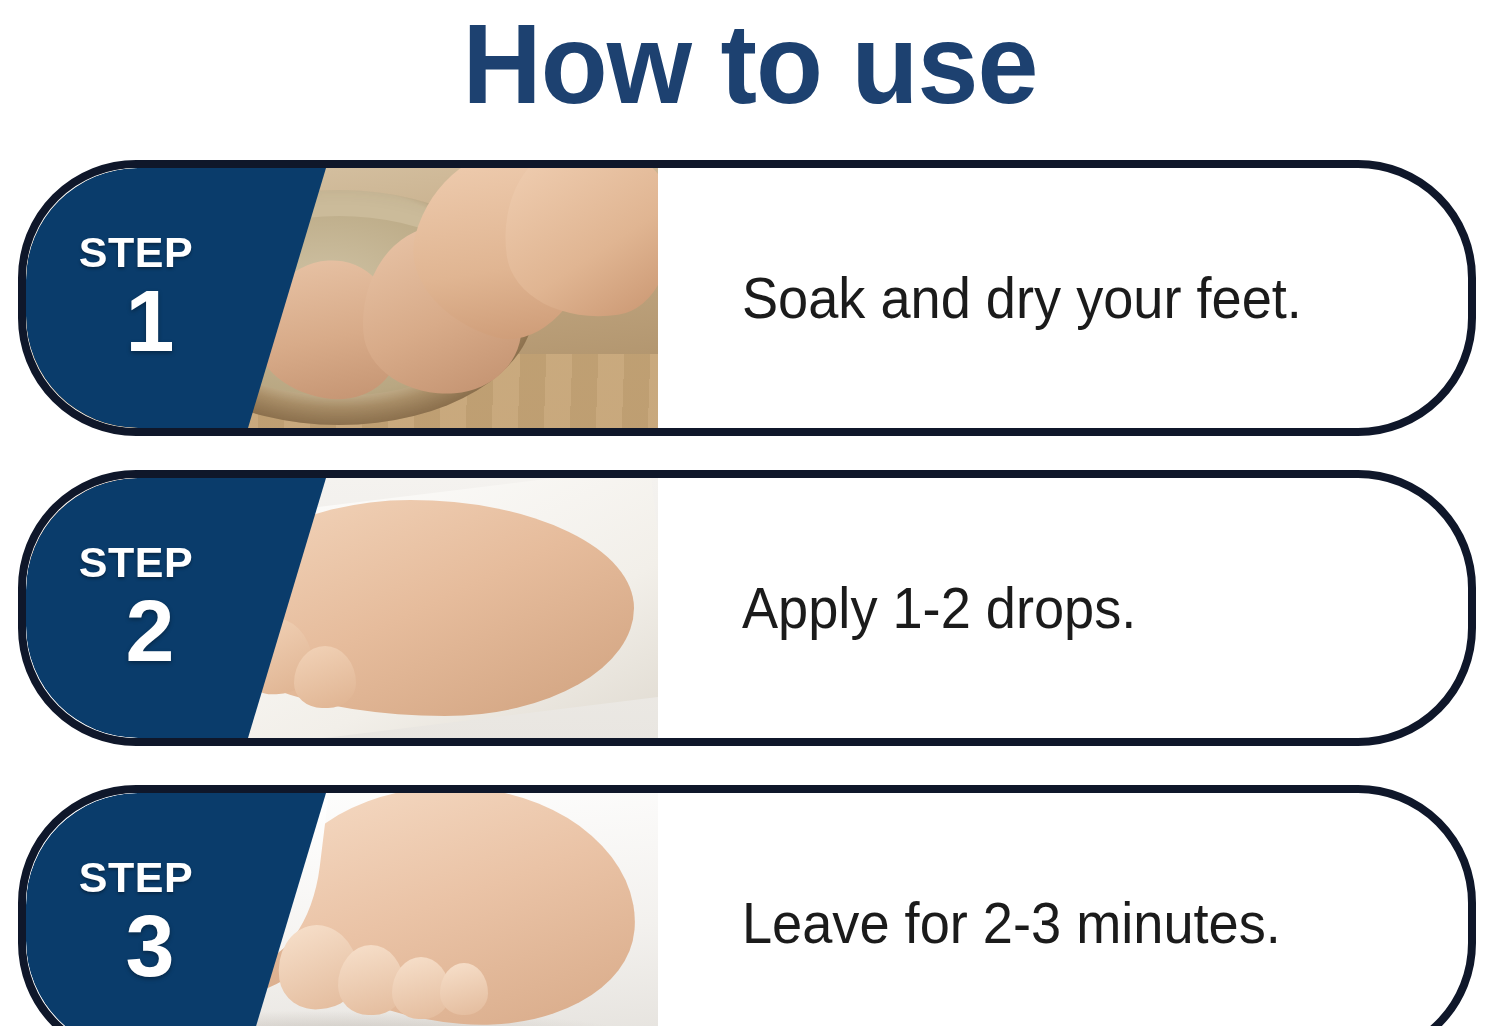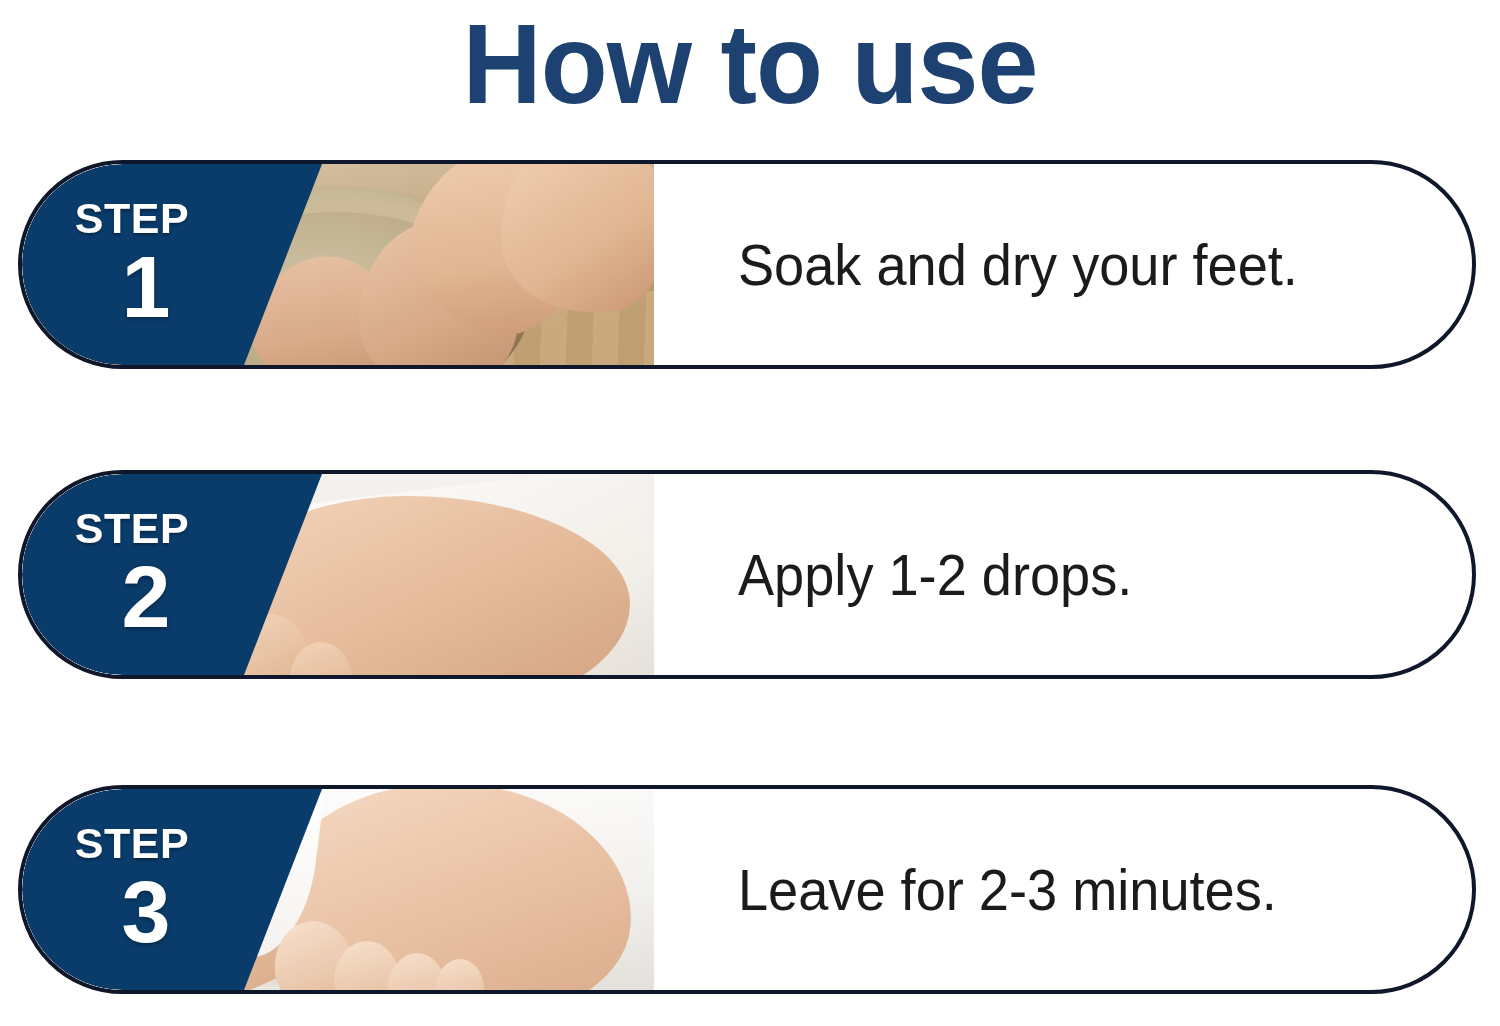--- a/index.html
+++ b/index.html
@@ -31,23 +31,23 @@
     transform: scaleX(0.97);
     transform-origin: center top;
     white-space: nowrap;
   }
 
   
   .step-card {
     position: absolute;
     left: 18px;
     width: 1458px;
-    height: 209px;
+    height: 276px;
     box-sizing: border-box;
-    border: 4px solid #0f172a;
+    border: 8px solid #0f172a;
     border-radius: 118px;
     background: #ffffff;
     overflow: hidden;
     text-align: center;
   }
   .step-card.c1 { top: 160px; }
   .step-card.c2 { top: 470px; }
   .step-card.c3 { top: 785px; }
 
   

